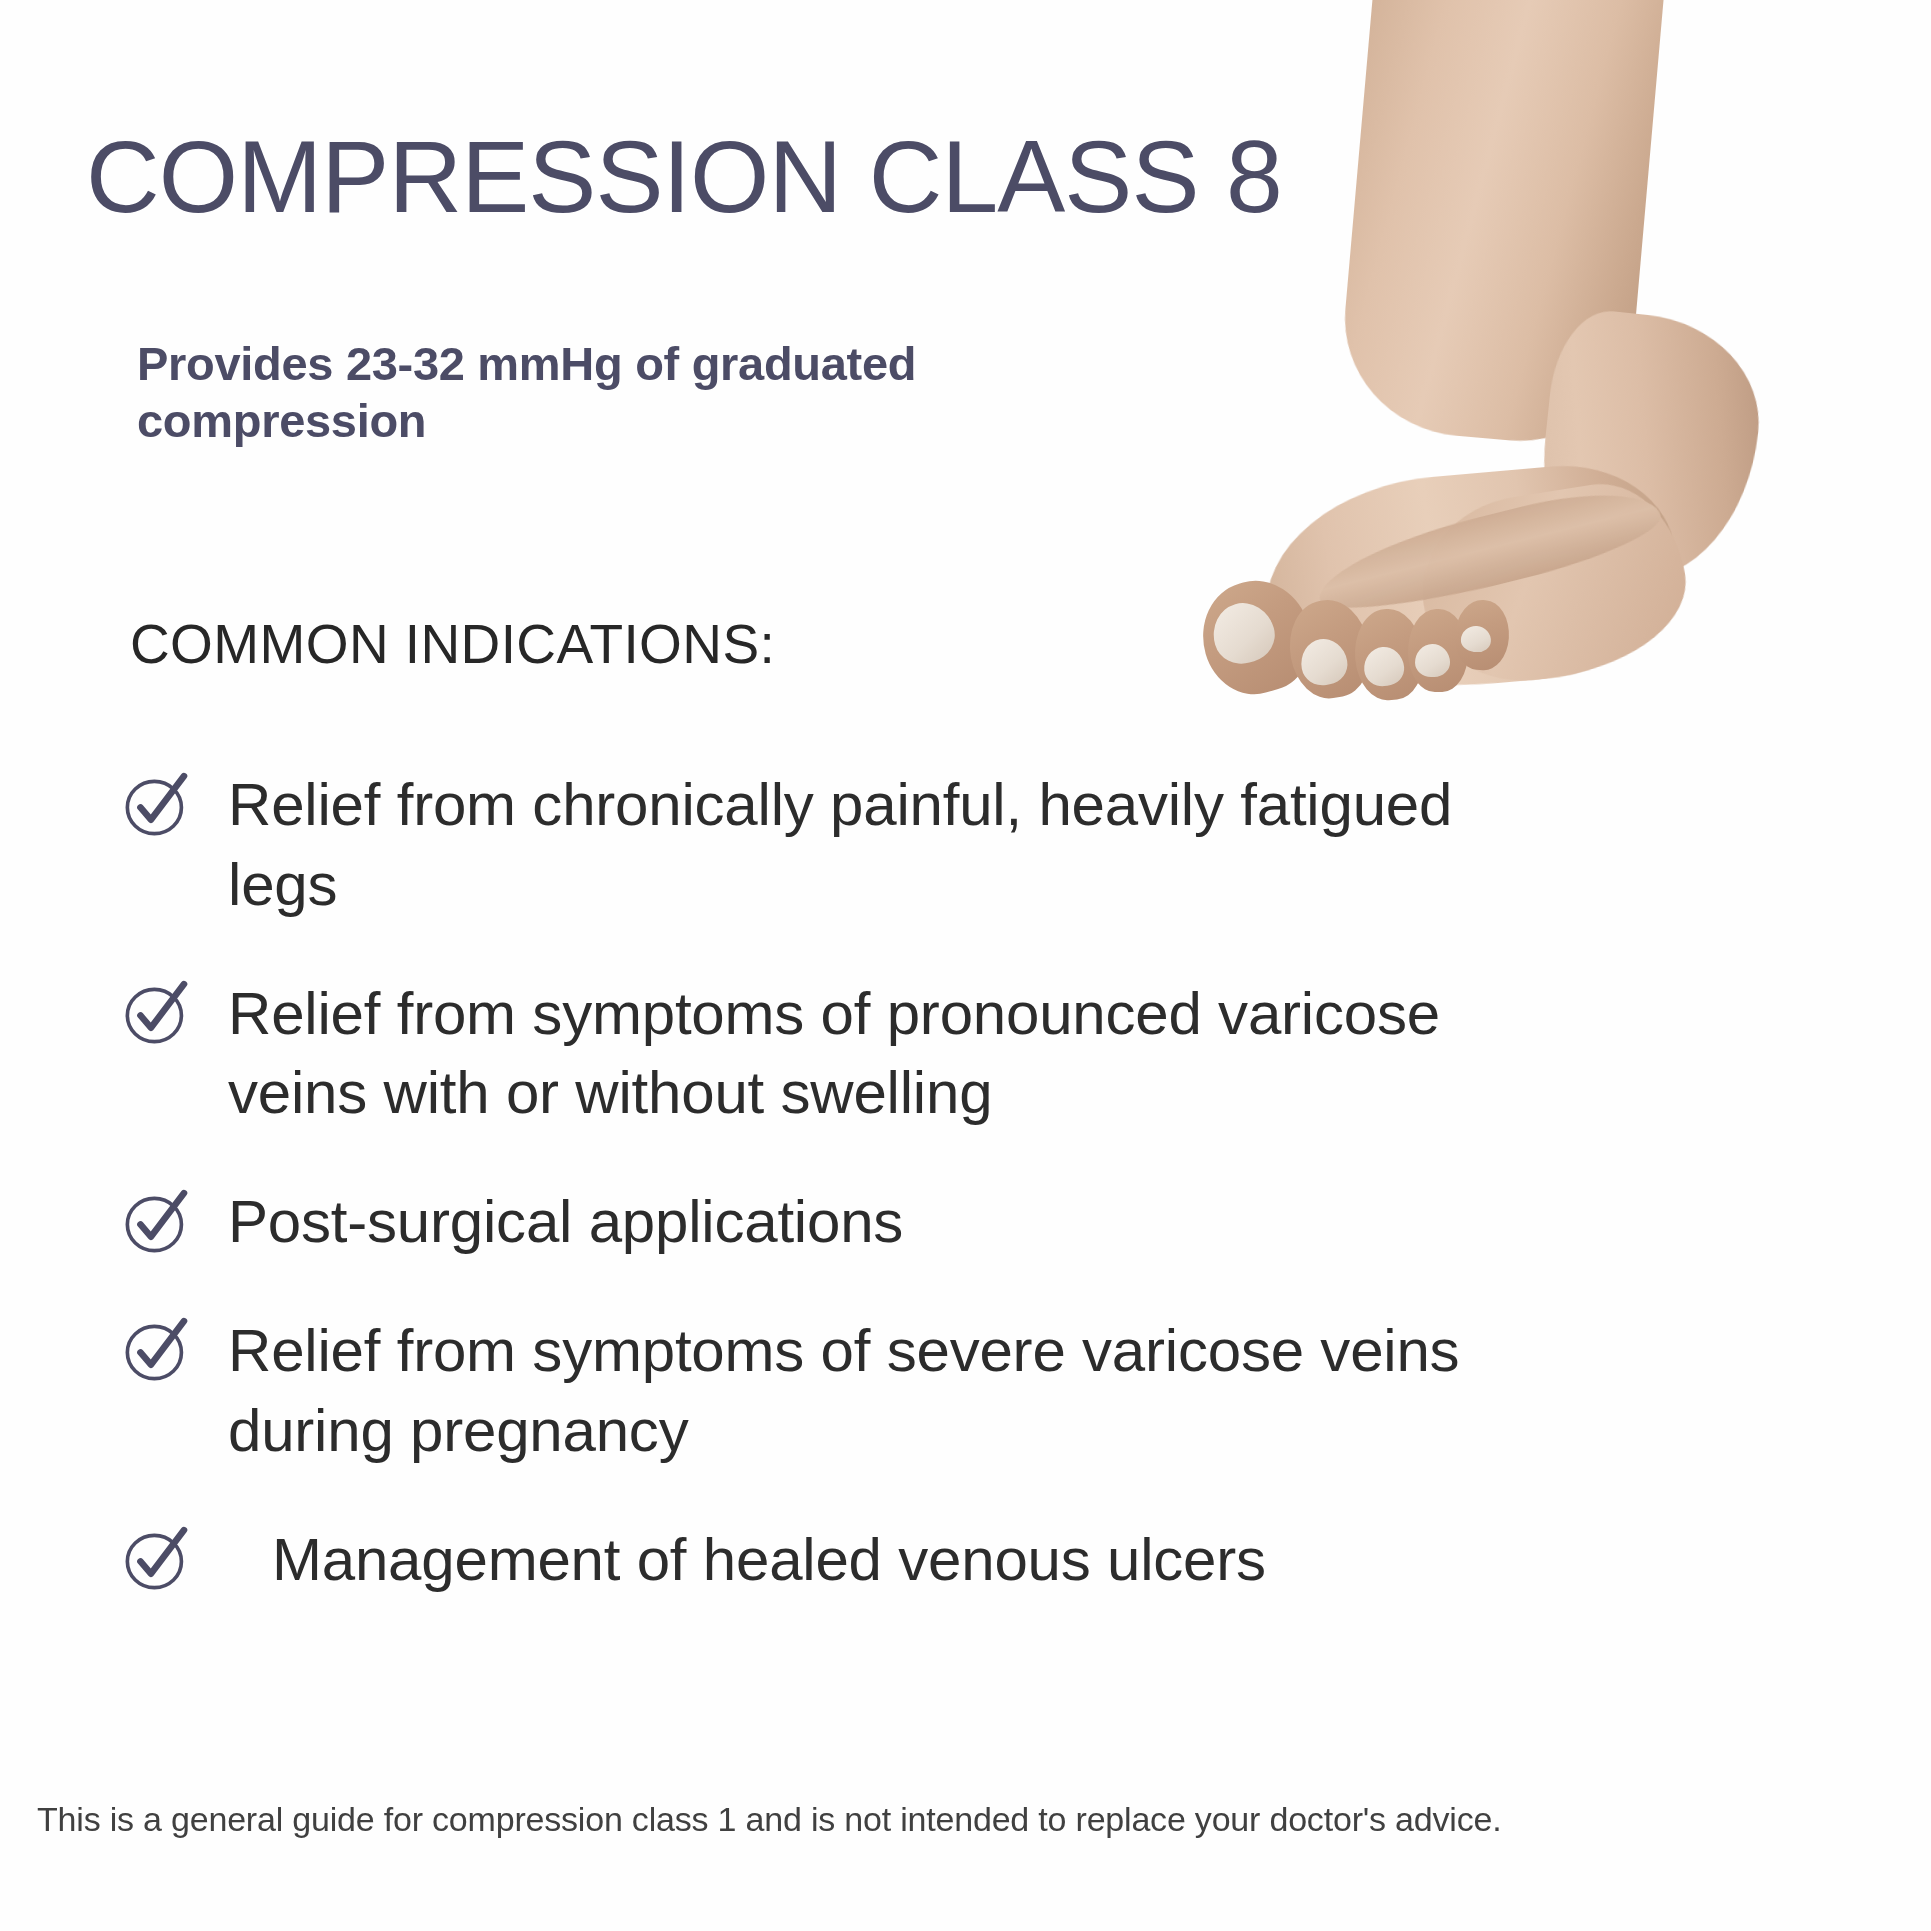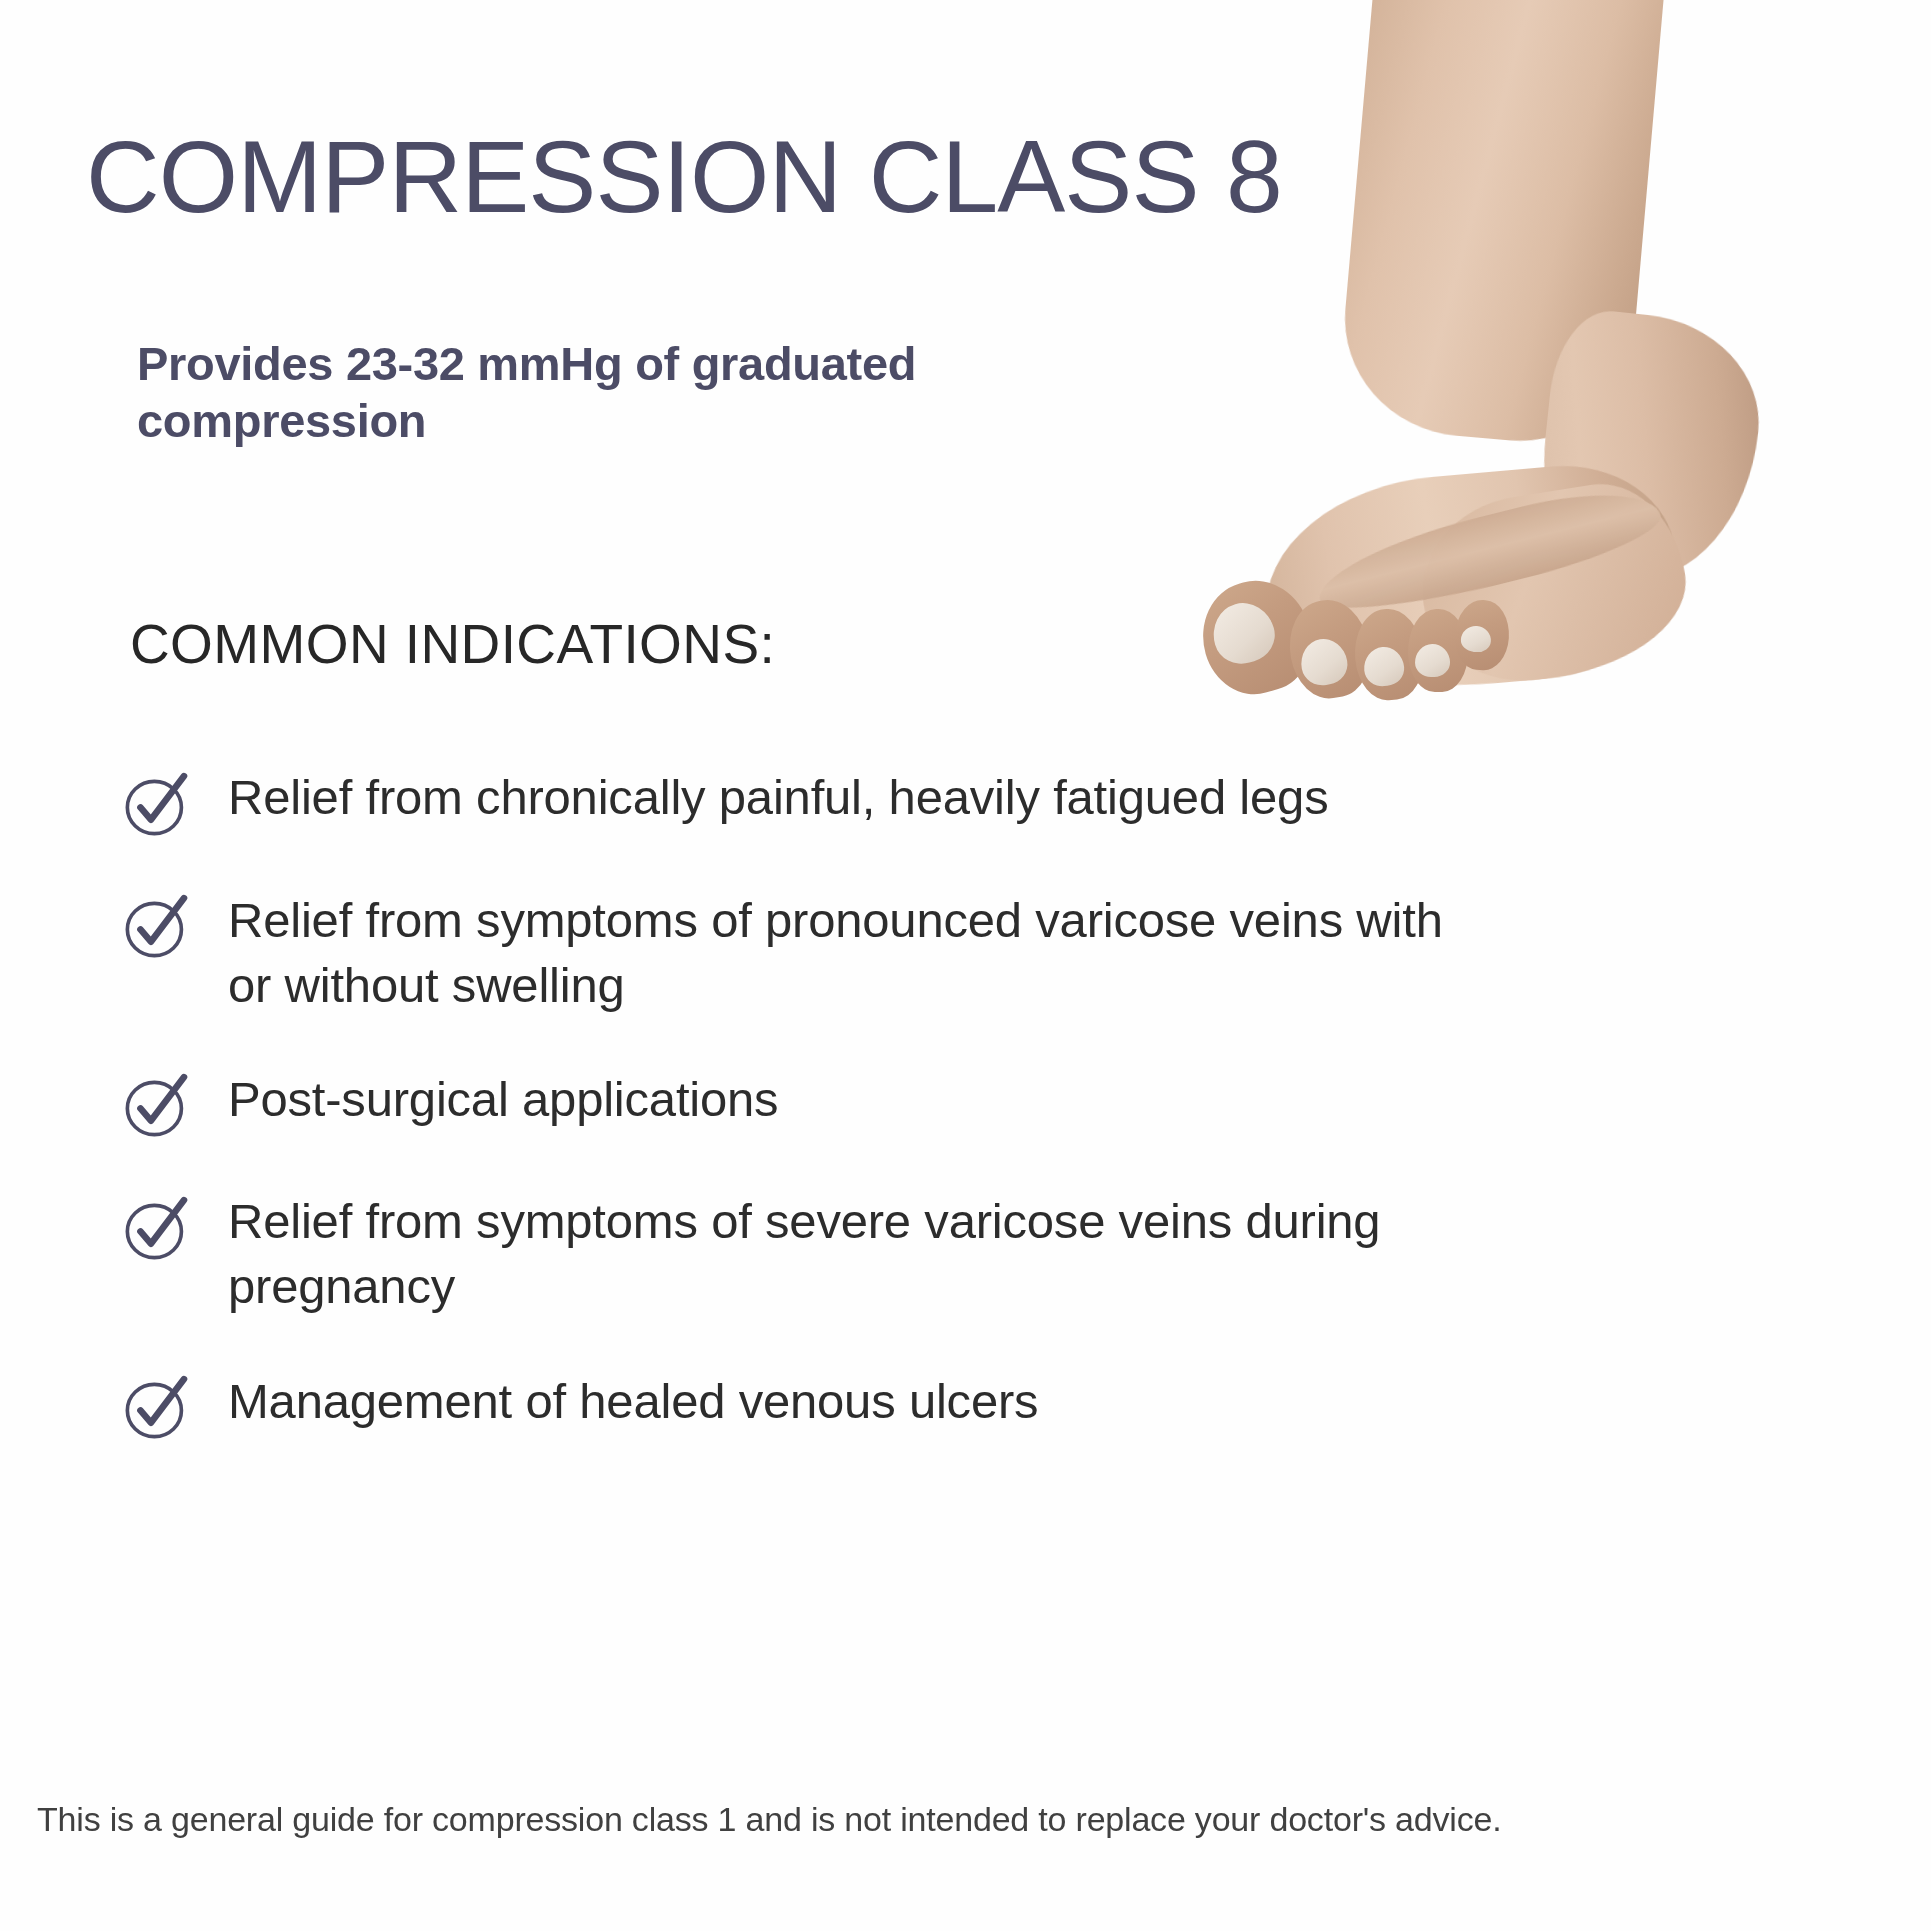--- a/index.html
+++ b/index.html
@@ -152,32 +152,32 @@
   #indications {
     position:absolute;
     left:123px; top:765px;
     width:1492px;
   }
   .indication {
     display:flex;
     align-items:flex-start;
     margin-bottom:49px;
   }
-  .indication:last-child { margin-bottom:0; }
+  .indication:last-child { margin-bottom:0;gap:44px; }
 
   .check-icon {
     flex:0 0 auto;
     width:68px; height:70px;
     margin-right:37px;
     margin-top:3.5px;
   }
   .check-icon svg { display:block; width:68px; height:70px; }
 
   .indication-text {
-    font-size:49px;
+    font-size:60px;
     font-weight:400;
     line-height:1.33;
     letter-spacing:-0.2px;
     color:#2c2c2c;
     max-width:1255px;
   }
 
   #footer {
     position:absolute;
     left:37px; top:1794px;

